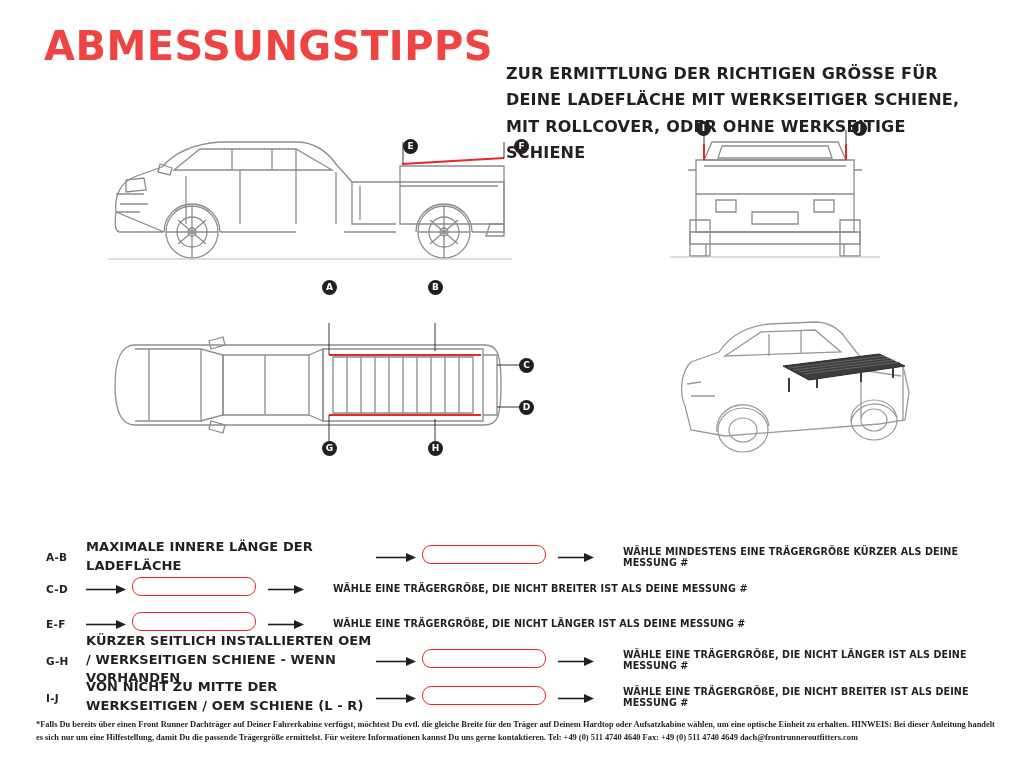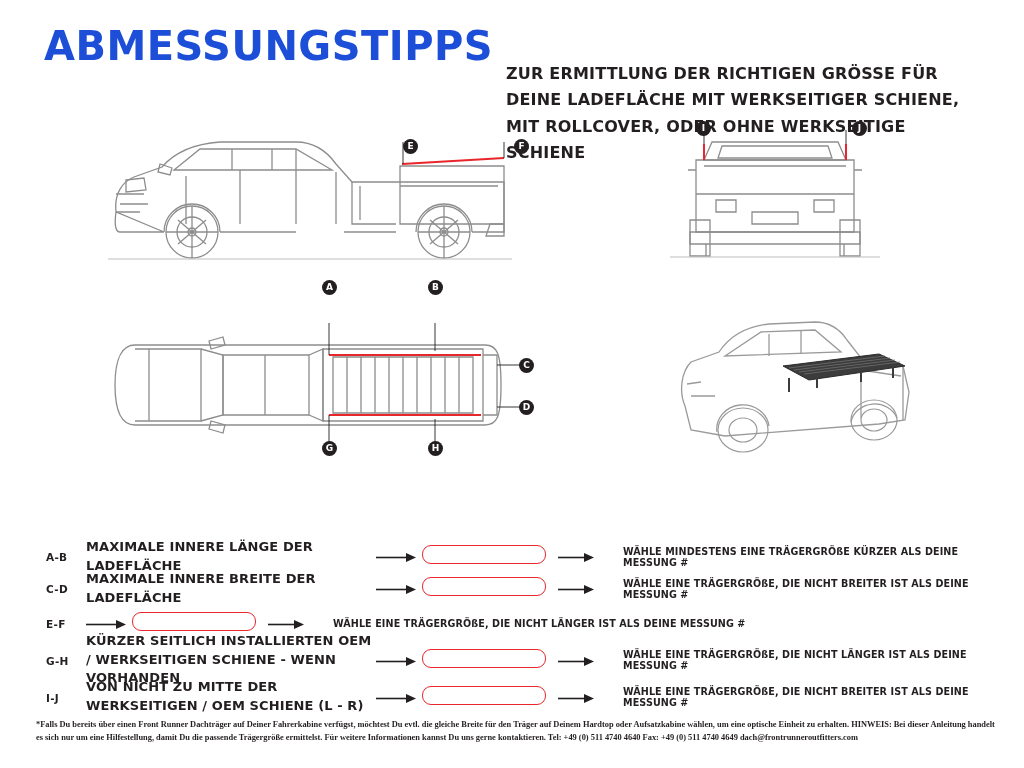--- a/index.html
+++ b/index.html
@@ -30,21 +30,21 @@
     height: 70px;
   }
   .title {
     position: absolute;
     left: 0;
     top: 0;
     font-size: 40px;
     font-weight: bold;
     letter-spacing: 0.5px;
     line-height: 1;
-    color: #1d4ed8;
+    color: #ef4444;
     font-family: "DejaVu Sans", sans-serif;
   }
   .subtitle {
     position: absolute;
     left: 462px;
     top: 8px;
     width: 480px;
     font-size: 16px;
     line-height: 1.65;
     font-weight: bold;
@@ -354,21 +354,20 @@
         <svg class="arrow-svg" width="36" height="9" viewBox="0 0 36 9">
             <line x1="0" y1="4.5" x2="26" y2="4.5" stroke="#231f20" stroke-width="1.6"></line>
             <polygon points="26,0 36,4.5 26,9" fill="#231f20"></polygon>
           </svg>
       </div>
       <div class="result">WÄHLE MINDESTENS EINE TRÄGERGRÖßE KÜRZER ALS DEINE MESSUNG #</div>
     </div>
 
     <div class="row">
       <div class="code">C-D</div>
-      <div class="desc">MAXIMALE INNERE BREITE DER LADEFLÄCHE</div>
       <div class="arrow1">
         <svg class="arrow-svg" width="40" height="9" viewBox="0 0 40 9">
             <line x1="0" y1="4.5" x2="30" y2="4.5" stroke="#231f20" stroke-width="1.6"></line>
             <polygon points="30,0 40,4.5 30,9" fill="#231f20"></polygon>
           </svg>
       </div>
       <div class="field"></div>
       <div class="arrow2">
         <svg class="arrow-svg" width="36" height="9" viewBox="0 0 36 9">
             <line x1="0" y1="4.5" x2="26" y2="4.5" stroke="#231f20" stroke-width="1.6"></line>

